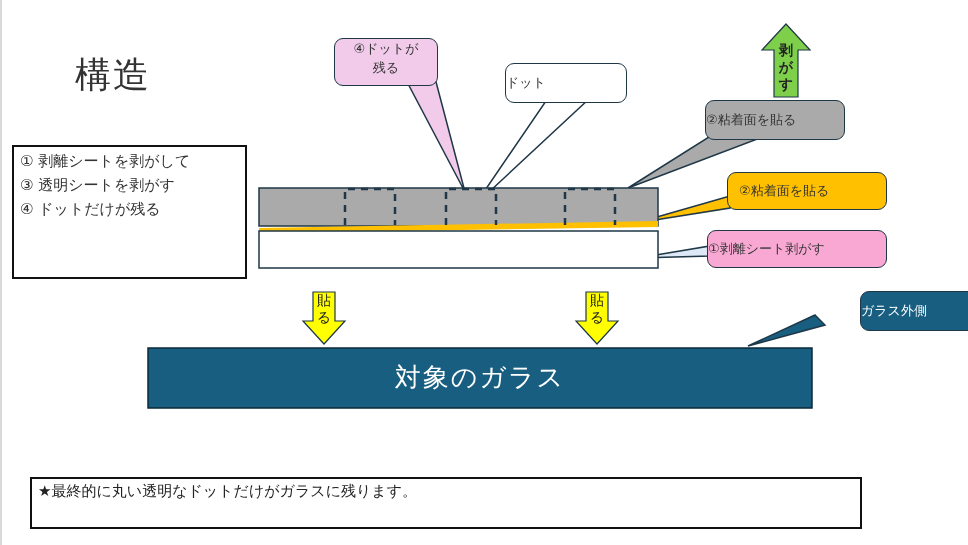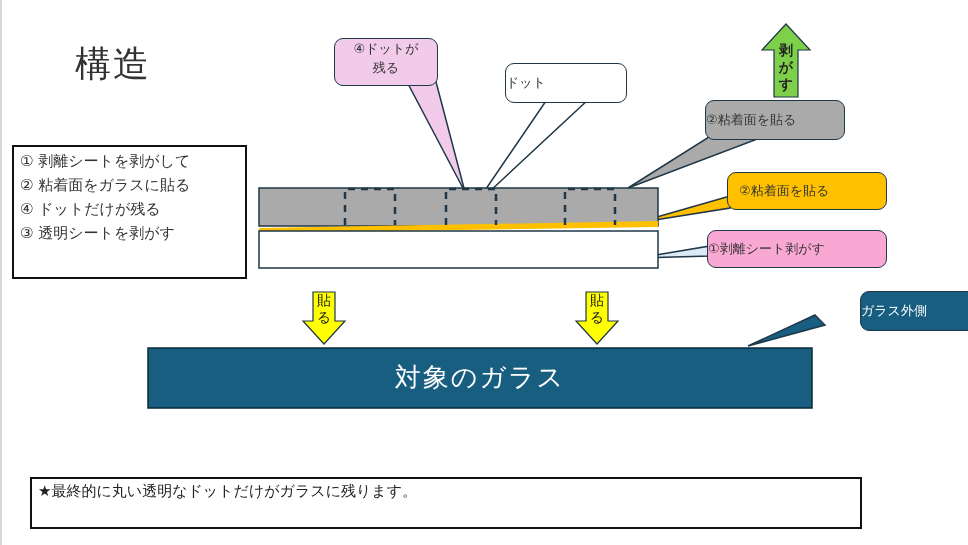--- a/index.html
+++ b/index.html
@@ -1,40 +1,39 @@
 <!DOCTYPE html>
 <html><head>
 <meta charset="utf-8">
 <style>
   html, body { margin:0; padding:0; }
   body { width:968px; height:545px; background:#ffffff; position:relative; overflow:hidden;
          font-family: "DejaVu Sans", "Liberation Sans", sans-serif; }
   .leftline { position:absolute; left:0; top:0; width:2px; height:545px; background:#d9d9d9; }
   .abs { position:absolute; }
-  .title { left:75px; top:40px; font-size:36px; color:#333; font-weight:300; letter-spacing:2px; }
+  .title { left:75px; top:51px; font-size:36px; color:#333; font-weight:300; letter-spacing:2px; }
   .steps { left:12px; top:145px; width:235px; height:134px; border:2px solid #111; box-sizing:border-box; background:#fff; padding:2px 0 0 6px; }
   .steps div { font-size:15px; line-height:24px; color:#333; white-space:nowrap; }
   .callout { position:absolute; border:1.5px solid #1f3747; border-radius:9px; box-sizing:border-box;
              display:flex; align-items:center; justify-content:flex-start; text-align:center; font-size:13px; color:#333; }
   .summary { left:30px; top:477px; width:832px; height:52px; border:2px solid #111; box-sizing:border-box; padding:3px 6px; font-size:15px; color:#222; }
   .glass-label { color:#fff; font-size:26px; letter-spacing:2px; }
   .vtext { position:absolute; font-size:14px; line-height:17px; color:#222; text-align:center; }
 </style>
 </head>
 <body>
 
 <div class="leftline"></div>
 
 <div class="abs title">構造</div>
 
 <div class="abs steps">
   <div>① 剥離シートを剥がして</div>
-  <div>② 粘着面をガラスに貼る</div>
+  <div>③ 透明シートを剥がす</div>
   <div>④ ドットだけが残る</div>
-  <div>③ 透明シートを剥がす</div>
 </div>
 
 <svg class="abs" style="left:0;top:0" width="968" height="545">
 
   <polygon points="405,78 435,78 465,192" fill="#f2cbea" stroke="#1f3747" stroke-width="1.5"></polygon>
   <polygon points="548,98 590,98 475,205" fill="#ffffff" stroke="#1f3747" stroke-width="1.5"></polygon>
   <polygon points="720,130 760,138 628,188" fill="#aaaaaa" stroke="#1f3747" stroke-width="1.5"></polygon>
   <polygon points="730,196 730,208 636,223" fill="#ffc000" stroke="#1f3747" stroke-width="1.5"></polygon>
   <polygon points="710,246 710,256 638,258" fill="#dde9f6" stroke="#1f3747" stroke-width="1.5"></polygon>
   <polygon points="815,315 825,325 748,346" fill="#175e80" stroke="#1f3747" stroke-width="1.5"></polygon>

